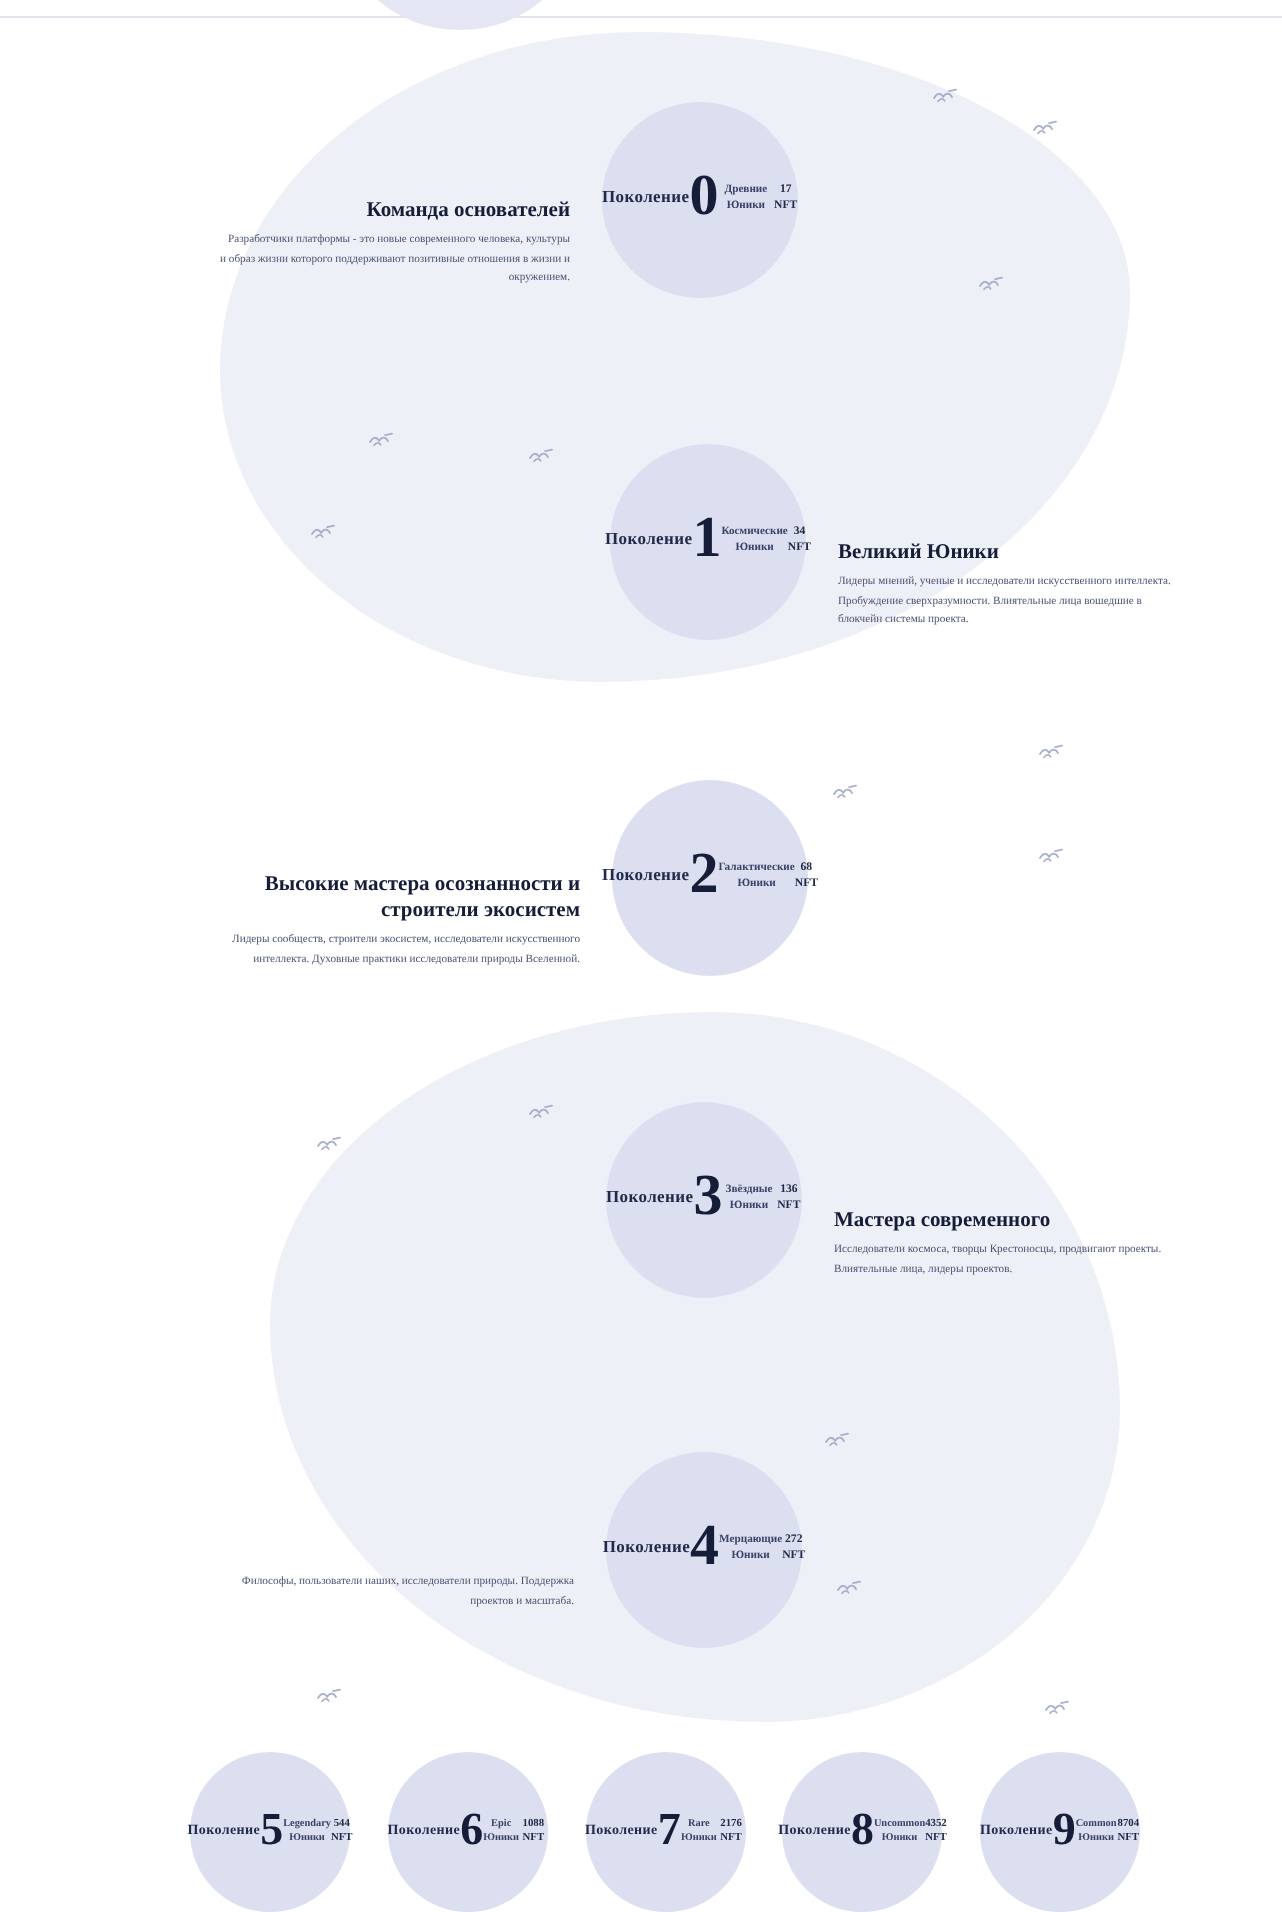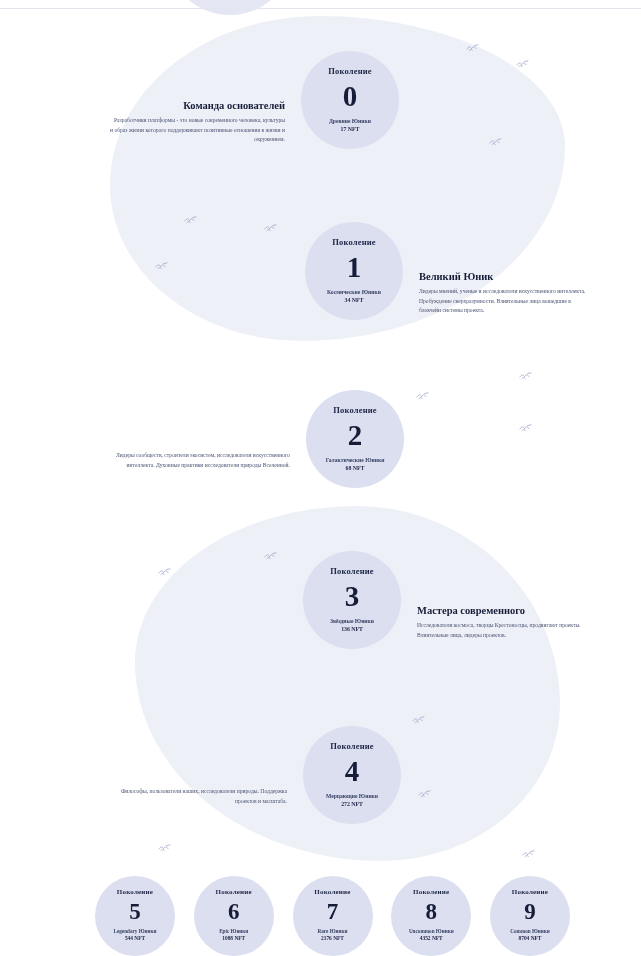--- a/index.html
+++ b/index.html
@@ -55,21 +55,21 @@
     position: absolute;
     display: flex;
     align-items: center;
     z-index: 2;
   }
 
   .gen-circle {
     border-radius: 50%;
     background: #dbdff0;
     display: flex;
-    flex-direction: column;
+    flex-direction: row;
     align-items: center;
     justify-content: center;
     flex: 0 0 auto;
     color: #1b2340;
     text-align: center;
   }
   .gen-circle.big { width: 98px; height: 98px; }
 
   .gen-label {
     font-size: 8.5px;
@@ -294,27 +294,28 @@
   </div>
 
   <div class="gen-row" style="left:305px; top:222px;">
     <div class="gen-circle big">
       <div class="gen-label">Поколение</div>
       <div class="gen-number">1</div>
       <div class="gen-tier">Космические Юники</div>
       <div class="gen-count">34 NFT</div>
     </div>
     <div class="gen-text right">
-      <div class="gen-title">Великий Юник</div>
+      <div class="gen-title">Великий Юники</div>
       <div class="gen-desc">Лидеры мнений, ученые и исследователи искусственного интеллекта. Пробуждение сверхразумности. Влиятельные лица вошедшие в блокчейн системы проекта.</div>
     </div>
   </div>
 
   <div class="gen-row" style="left:100px; top:390px;">
     <div class="gen-text left" style="width:190px;">
+      <div class="gen-title">Высокие мастера осознанности и строители экосистем</div>
       <div class="gen-desc">Лидеры сообществ, строители экосистем, исследователи искусственного интеллекта. Духовные практики исследователи природы Вселенной.</div>
     </div>
     <div class="gen-circle big">
       <div class="gen-label">Поколение</div>
       <div class="gen-number">2</div>
       <div class="gen-tier">Галактические Юники</div>
       <div class="gen-count">68 NFT</div>
     </div>
   </div>
 

